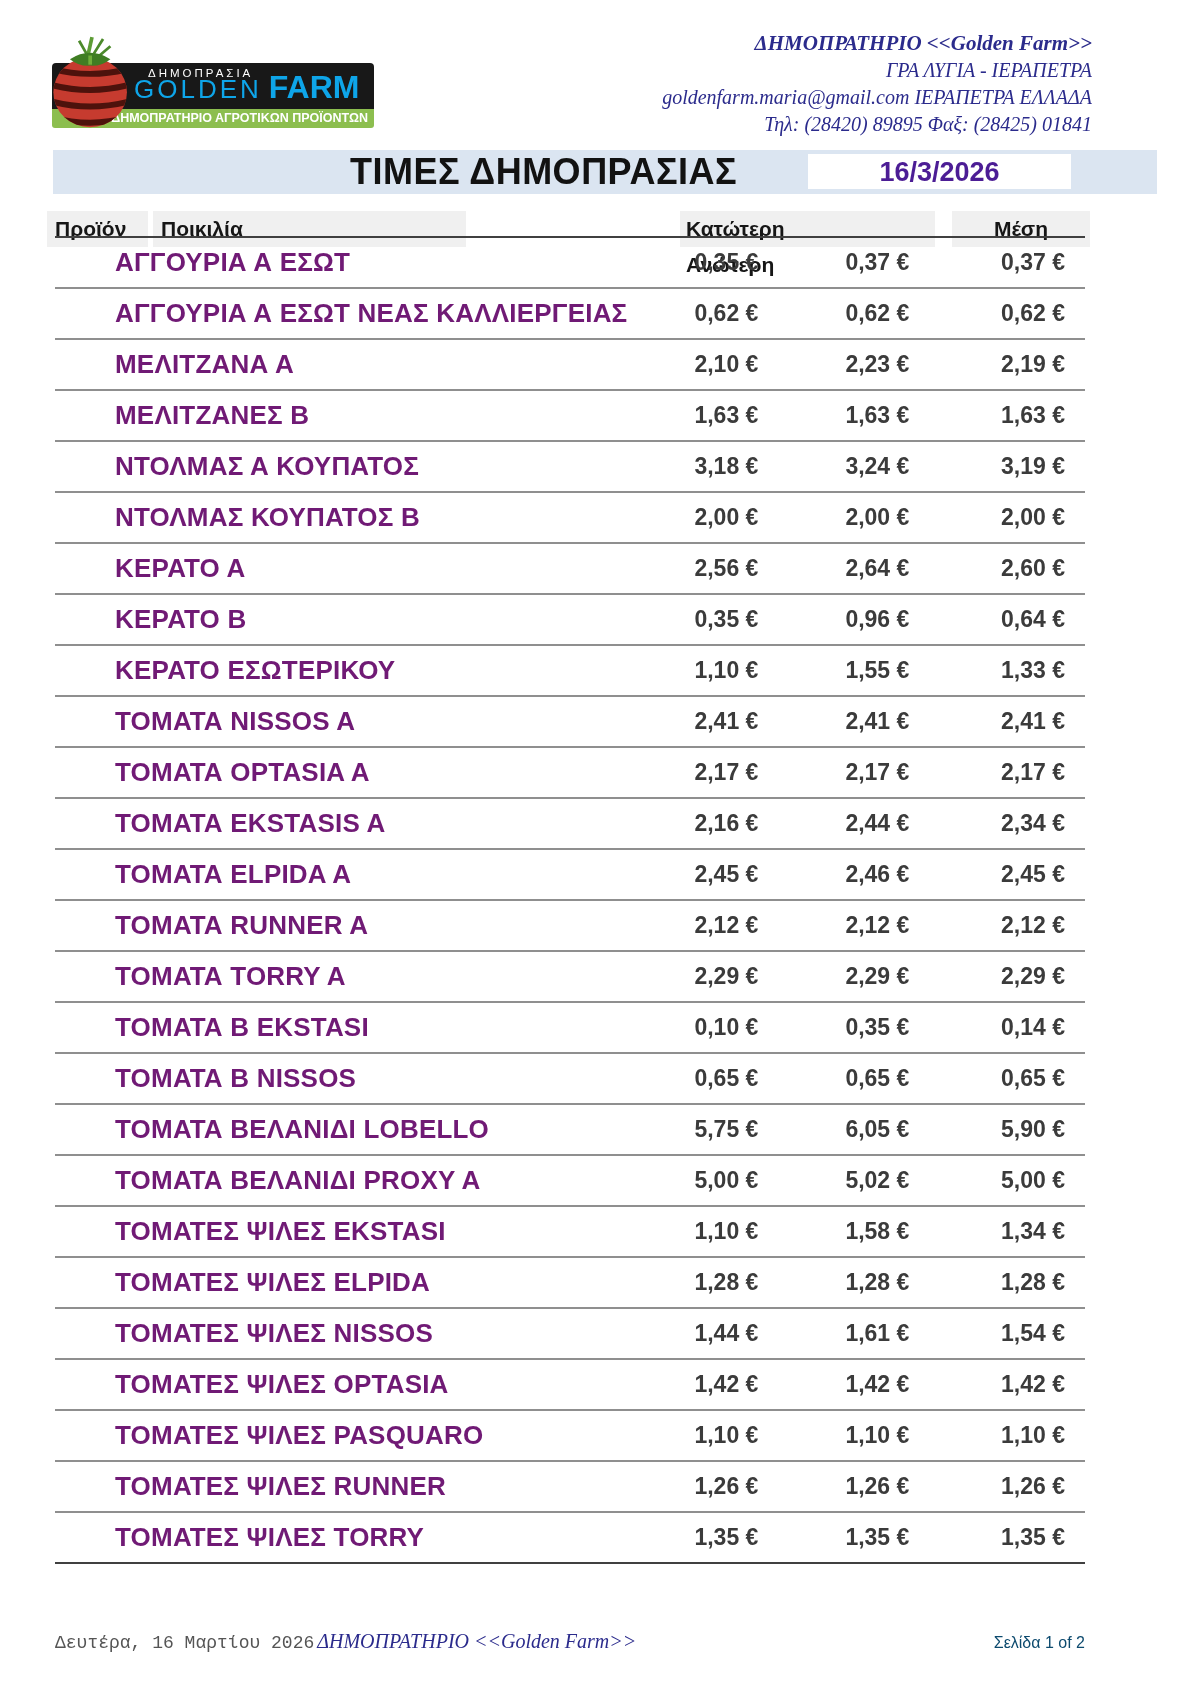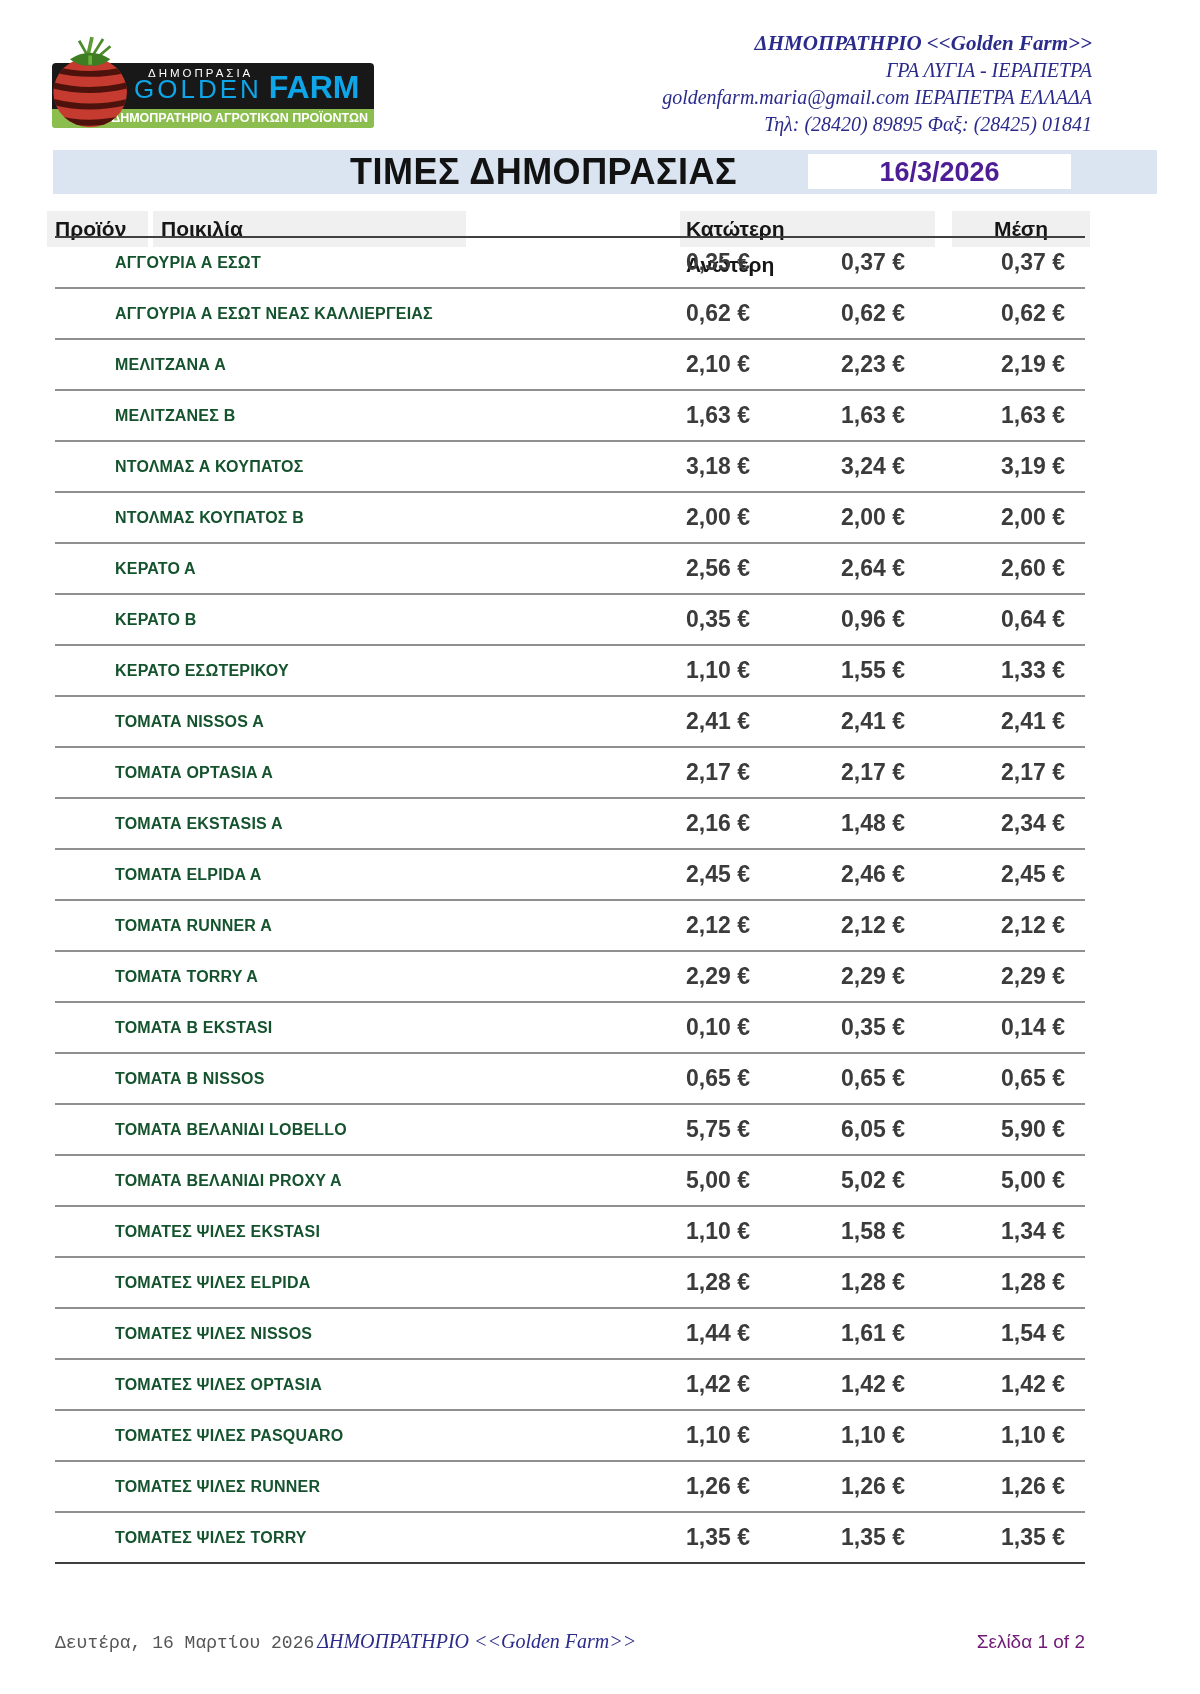--- a/index.html
+++ b/index.html
@@ -39,30 +39,30 @@
   .ch-product{left:47px;width:101px;padding-left:8px;}
   .ch-variety{left:153px;width:313px;padding-left:8px;}
   .ch-lowhigh{left:680px;width:255px;display:flex;justify-content:space-between;padding:0 6px 0 6px;flex-direction:column;}
   .ch-avg{left:952px;width:138px;text-align:center;}
 
   
   .price-table{position:absolute;left:55px;top:236px;width:1030px;border-collapse:collapse;border-top:2px solid #404040;}
   .price-table tr{height:51px;border-bottom:2px solid #8f8f8f;}
   .price-table tr:last-child{border-bottom:2px solid #404040;}
   .price-table td{padding:0;vertical-align:middle;}
-  .c-prod{padding-left:60px !important;font-size:16px;font-weight:bold;color:#14532d;letter-spacing:0.2px;white-space:nowrap;}
+  .c-prod{padding-left:60px !important;font-size:26px;font-weight:bold;color:#701a75;letter-spacing:0.2px;white-space:nowrap;}
   .c-price{width:135px;text-align:right;padding-right:20px !important;font-size:23px;font-weight:bold;color:#3b3b3b;white-space:nowrap;}
   .c-avg{width:140px;}
 
   
   .footer{position:absolute;left:55px;top:1630px;width:1030px;display:flex;align-items:baseline;white-space:nowrap;}
   .footer-date{font-size:18px;color:#555555;font-family:Liberation Mono, monospace;}
   .footer-org{font-family:"Liberation Serif",serif;font-style:italic;font-size:20px;color:#2b2b8c;margin-left:3px;}
   .footer-spacer{flex:1;}
-  .footer-page{font-size:19px;color:#701a75;}
+  .footer-page{font-size:16px;color:#0c4a6e;}
 </style>
 </head>
 <body>
 
 <div class="page">
 
   <div class="logo">
     <div class="logo-band-black">
       <div class="logo-dimoprasia">ΔΗΜΟΠΡΑΣΙΑ</div>
       <div class="logo-title">
@@ -193,21 +193,21 @@
         <tr>
           <td class="c-prod">ΤΟΜΑΤΑ OPTASIA A</td>
           <td class="c-price">2,17 €</td>
           <td class="c-price">2,17 €</td>
           <td class="c-price c-avg">2,17 €</td>
         </tr>
 
         <tr>
           <td class="c-prod">ΤΟΜΑΤΑ EKSTASIS A</td>
           <td class="c-price">2,16 €</td>
-          <td class="c-price">1,48 €</td>
+          <td class="c-price">2,44 €</td>
           <td class="c-price c-avg">2,34 €</td>
         </tr>
 
         <tr>
           <td class="c-prod">ΤΟΜΑΤΑ ELPIDA A</td>
           <td class="c-price">2,45 €</td>
           <td class="c-price">2,46 €</td>
           <td class="c-price c-avg">2,45 €</td>
         </tr>
 

